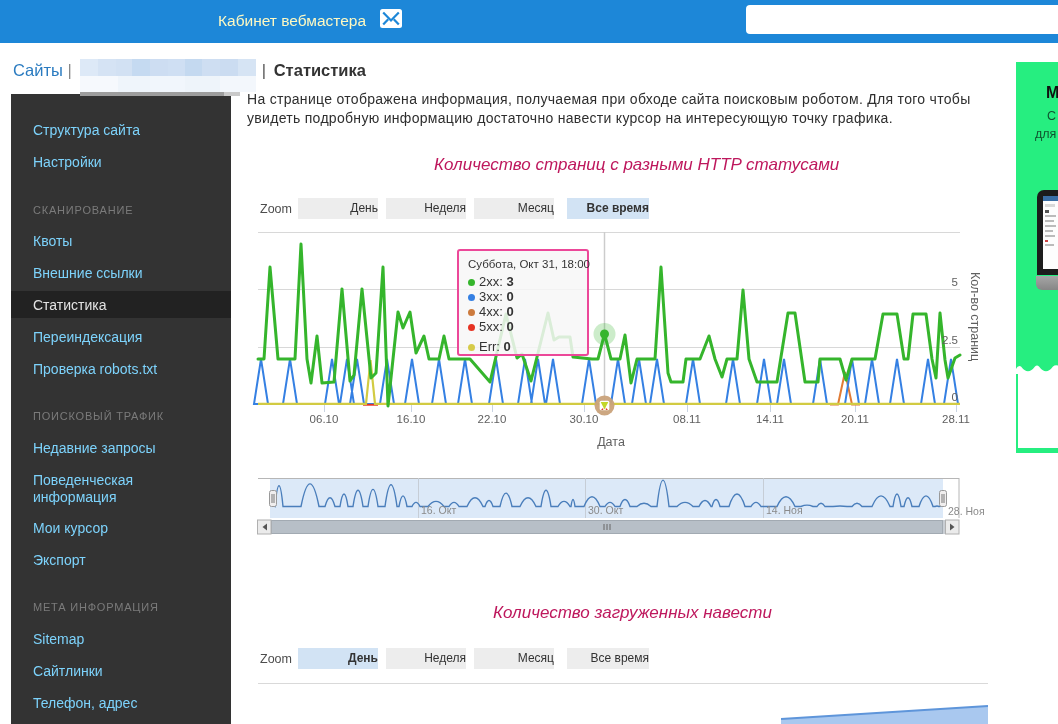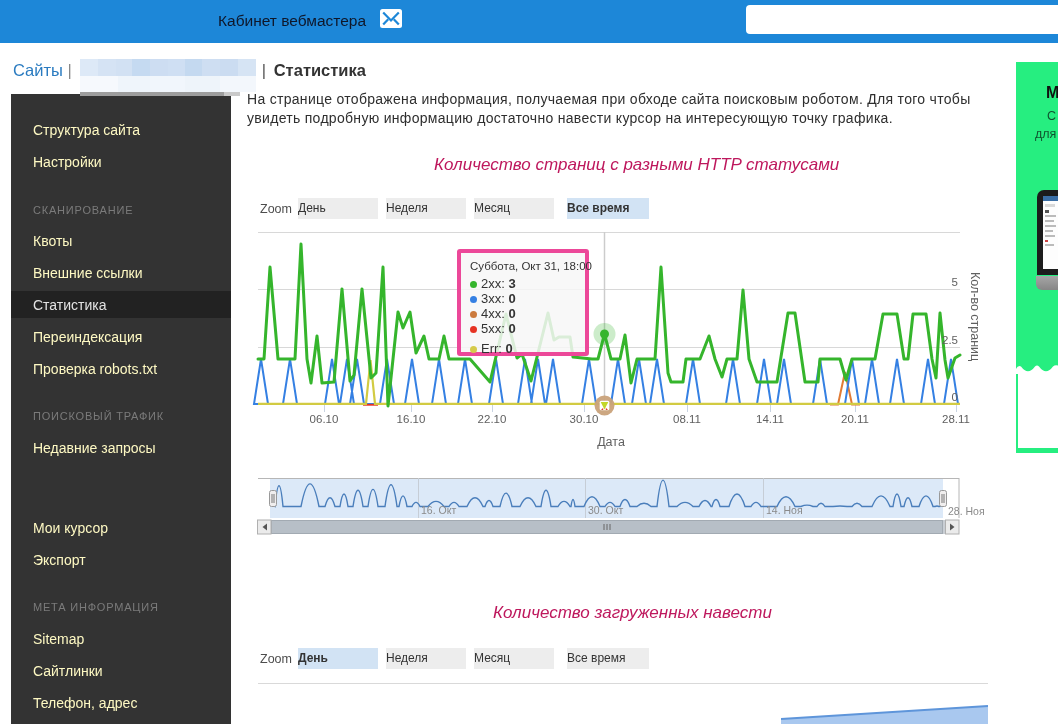--- a/index.html
+++ b/index.html
@@ -2,44 +2,44 @@
 <html><head><meta charset="utf-8">
 <style>
 * { margin:0; padding:0; box-sizing:border-box; }
 html,body { width:1058px; height:724px; overflow:hidden; background:#fff;
   font-family:"Liberation Sans", sans-serif; }
 .abs { position:absolute; }
 #topbar { position:absolute; left:0; top:0; width:1058px; height:43px; background:#1d87d8; }
 #logo { position:absolute; left:8px; top:3px; font-size:28px; letter-spacing:-0.5px; color:#fff; }
 #logo .or { color:#f79f1f; }
 #logo .m { font-weight:bold; }
-#cab { position:absolute; left:218px; top:12px; font-size:15.5px; color:#0f172a; }
+#cab { position:absolute; left:218px; top:12px; font-size:15.5px; color:#fef9c3; }
 #searchbox { position:absolute; left:746px; top:5px; width:330px; height:29px; background:#fff; border-radius:4px; }
 #crumb { position:absolute; left:13px; top:61px; font-size:16.5px; color:#555; }
 #crumb a { color:#2a7bc0; text-decoration:none; }
 #crumb b { color:#333; }
 .blurA { position:absolute; left:80px; top:59px; width:176px; height:17px;
   background:linear-gradient(90deg,#dde9f7 0,#dde9f7 18px,#d5e3f4 18px,#d5e3f4 36px,#d2e1f3 36px,#d2e1f3 52px,#c5daf1 52px,#c5daf1 70px,#cdddf2 70px,#cdddf2 88px,#cfdff3 88px,#cfdff3 105px,#c4d9f0 105px,#c4d9f0 122px,#cedef2 122px,#cedef2 140px,#cbdcf1 140px,#cbdcf1 158px,#d6e4f4 158px,#d6e4f4 176px); }
 .blurB { position:absolute; left:80px; top:76px; width:176px; height:16px;
   background:linear-gradient(90deg,#f6f9fd 0,#f6f9fd 38px,#eff5fb 38px,#eff5fb 70px,#f1f6fc 70px,#f1f6fc 105px,#eef4fa 105px,#eef4fa 140px,#f3f7fc 140px,#f3f7fc 176px); }
 .blurC { position:absolute; left:80px; top:92px; width:144px; height:4px; background:#9d9d9d; }
 .blurD { position:absolute; left:224px; top:92px; width:16px; height:4px; background:#c9c9c9; }
 #sidebar { position:absolute; left:11px; top:94px; width:220px; height:630px; background:#333333; }
-#sidebar .it { position:absolute; left:22px; font-size:14px; color:#fef9c3; white-space:nowrap; }
+#sidebar .it { position:absolute; left:22px; font-size:14px; color:#7dd3fc; white-space:nowrap; }
 #sidebar .hd { position:absolute; left:22px; font-size:11px; color:#7b7b7b; letter-spacing:0.8px; white-space:nowrap; }
 #sidebar .act { position:absolute; left:0; top:197px; width:220px; height:27px; background:#222222; }
 #maintext { position:absolute; left:247px; top:90px; width:760px; font-size:14px; letter-spacing:0.3px; line-height:19px; color:#2e2e2e; }
 .ctitle { position:absolute; font-size:17px; color:#be185d; white-space:nowrap;font-style:italic; }
 .zoomrow { position:absolute; left:258px; font-size:12px; color:#4d4d4d; }
 .zlabel { position:absolute; left:2px; top:4px; font-size:12.5px; color:#4d4d4d; }
 .zbtn { position:absolute; top:0; height:21px; width:80px; background:#ededed; color:#333;
-  font-size:12px; text-align:left; line-height:21px; }
+  font-size:12px; text-align:right; line-height:21px; }
 .zsel { background:#d2e3f4; font-weight:bold; }
 #tooltip { position:absolute; left:457px; top:249px; width:132px; height:107px;
-  background:rgba(247,247,247,0.85); border:4px solid #ec4899; border-radius:3px; z-index:5; }
+  background:rgba(247,247,247,0.85); border:2px solid #ec4899; border-radius:3px; z-index:5; }
 #tooltip .th { position:absolute; left:9px; top:7px; font-size:11.5px; color:#333; white-space:nowrap; }
 #tooltip .tr { position:absolute; left:9px; font-size:13px; color:#333; white-space:nowrap;text-align:center; }
 #tooltip .dot { display:inline-block; width:7px; height:7px; border-radius:50%; margin-right:4px; }
 #gpanel { position:absolute; left:1016px; top:62px; width:60px; height:391px;
   background:#26ee80; border:2px solid #26ee80; }
 #gline2 { position:absolute; left:258px; top:683px; width:730px; height:1px; background:#d9d9d9; }
 </style></head>
 <body>
 <div id="topbar">
   <div id="cab">Кабинет вебмастера</div>
@@ -59,20 +59,21 @@
   <div class="it" style="top:28px">Структура сайта</div>
   <div class="it" style="top:60px">Настройки</div>
   <div class="hd" style="top:110px">СКАНИРОВАНИЕ</div>
   <div class="it" style="top:139px">Квоты</div>
   <div class="it" style="top:171px">Внешние ссылки</div>
   <div class="it" style="top:203px; color:#e3e3e3">Статистика</div>
   <div class="it" style="top:235px">Переиндексация</div>
   <div class="it" style="top:267px">Проверка robots.txt</div>
   <div class="hd" style="top:316px">ПОИСКОВЫЙ ТРАФИК</div>
   <div class="it" style="top:346px">Недавние запросы</div>
+  <div class="it" style="top:378px;line-height:17px">Поведенческая<br>информация</div>
   <div class="it" style="top:426px">Мои курсор</div>
   <div class="it" style="top:458px">Экспорт</div>
   <div class="hd" style="top:507px">МЕТА ИНФОРМАЦИЯ</div>
   <div class="it" style="top:537px">Sitemap</div>
   <div class="it" style="top:569px">Сайтлинки</div>
   <div class="it" style="top:601px">Телефон, адрес</div>
 </div>
 <div class="blurC"></div>
 <div class="blurD"></div>
 <div id="maintext">На странице отображена информация, получаемая при обходе сайта поисковым роботом. Для того чтобы<br>увидеть подробную информацию достаточно навести курсор на интересующую точку графика.</div>

